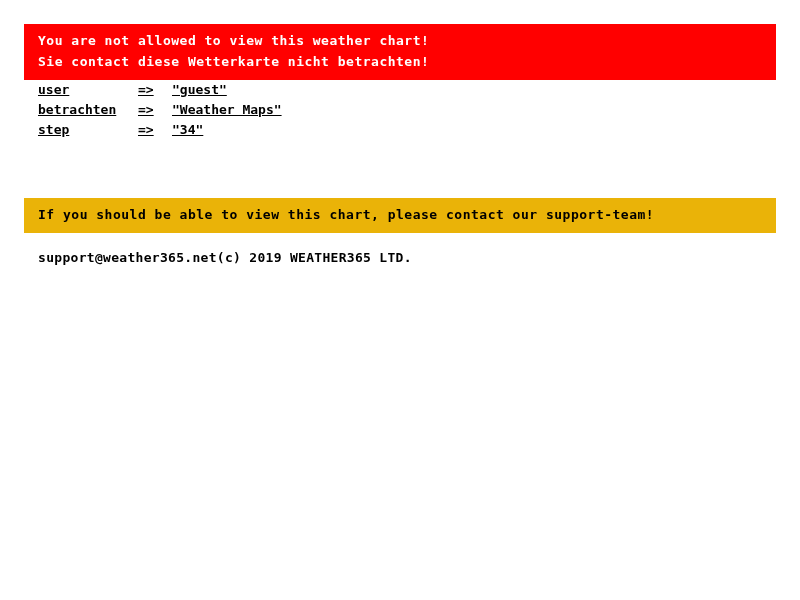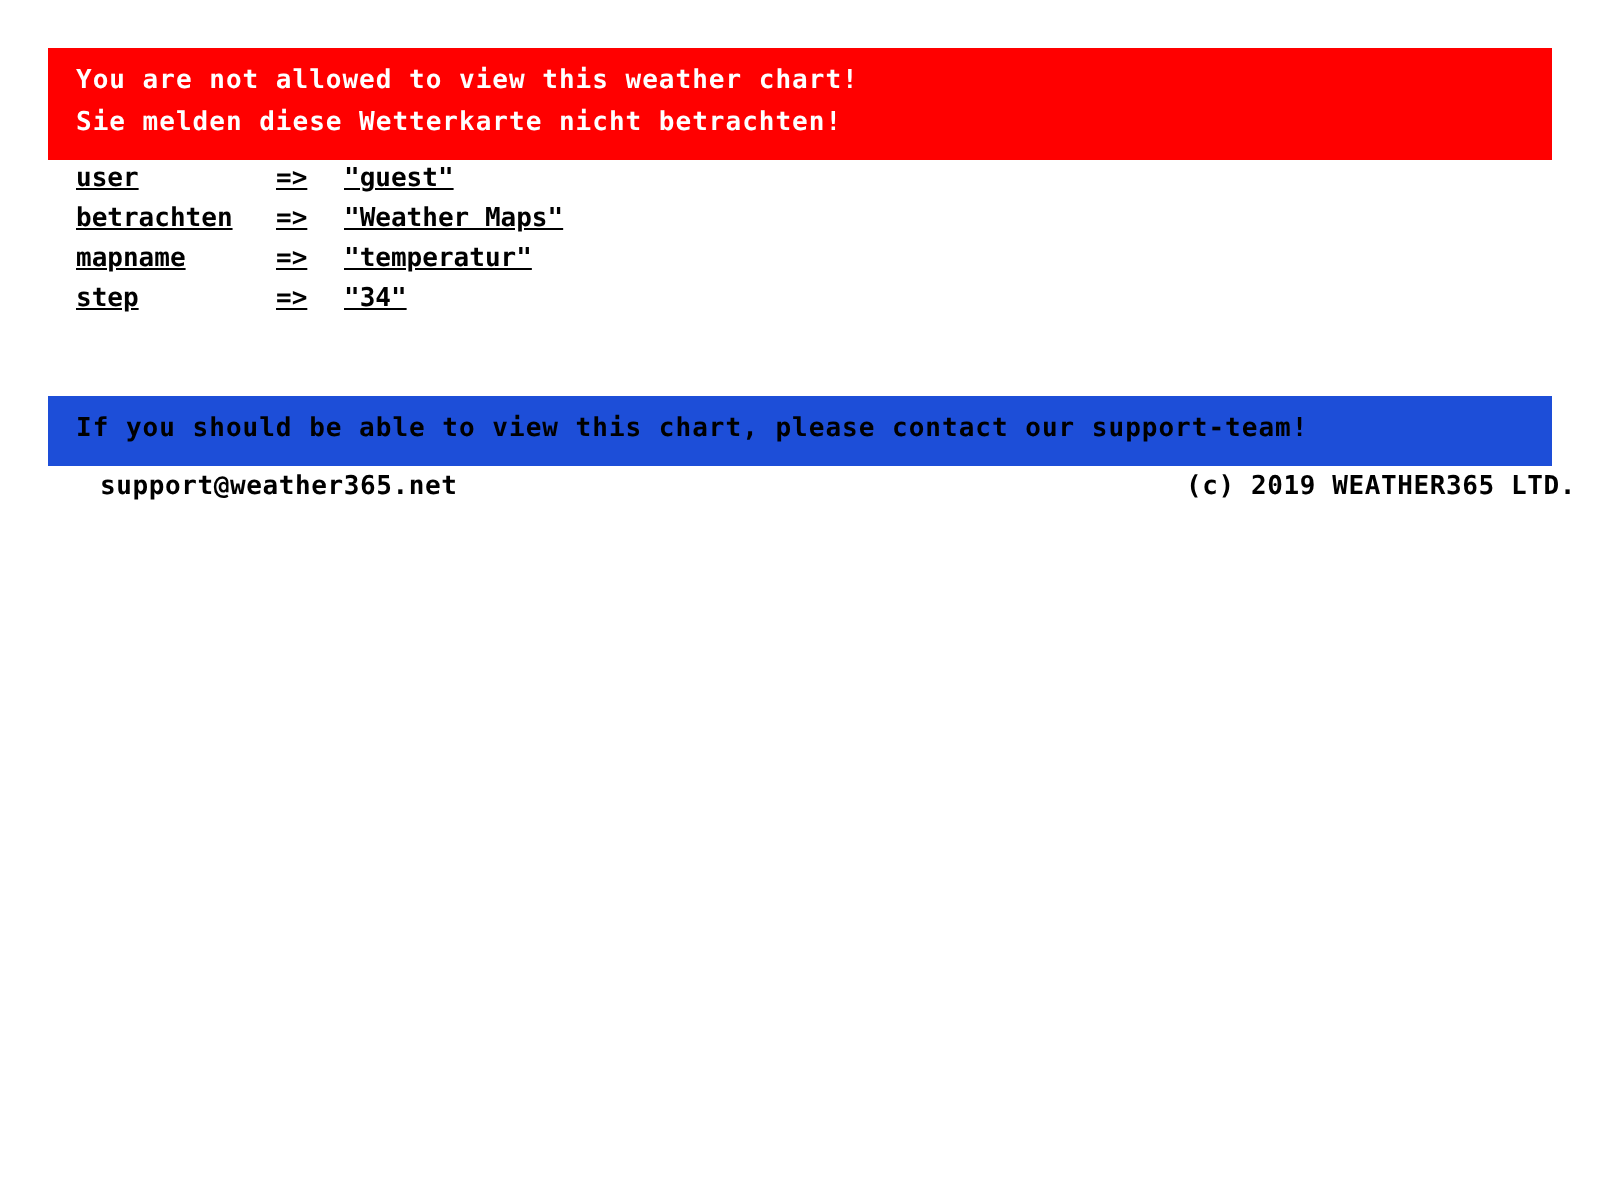--- a/index.html
+++ b/index.html
@@ -31,21 +31,21 @@
     letter-spacing: 0.5px;
     line-height: 21px;
   }
   .banner-error {
     top: 24px;
     background: #ff0000;
     color: #ffffff;
   }
   .banner-info {
     top: 198px;
-    background: #1d4ed8;
+    background: #eab308;
     color: #000000;
   }
   .banner .line {
     white-space: pre;
   }
   .params {
     position: absolute;
     left: 38px;
     top: 80px;
     font-weight: bold;
@@ -61,58 +61,52 @@
     font-weight: bold;
     vertical-align: top;
     line-height: 20px;
   }
   .col-key { width: 100px; }
   .col-arrow { width: 34px; }
   .col-val { }
 
   .footer {
     position: absolute;
-    top: 236px;
+    top: 250px;
     left: 38px;
     width: 738px;
     display: flex;
-    justify-content: space-between;
+    justify-content: flex-start;
     font-weight: bold;
     letter-spacing: 0.3px;
-    margin-left: 12px;
   }
   .footer span { white-space: pre; }
 </style>
 </head>
 <body>
 
 <div class="page">
 
   <div class="banner banner-error">
     <div class="line">You are not allowed to view this weather chart!</div>
-    <div class="line">Sie melden diese Wetterkarte nicht betrachten!</div>
+    <div class="line">Sie contact diese Wetterkarte nicht betrachten!</div>
   </div>
 
   <div class="params">
     <table>
       <tbody>
         <tr>
           <td class="col-key">user</td>
           <td class="col-arrow">=&gt;</td>
           <td class="col-val">"guest"</td>
         </tr>
         <tr>
           <td class="col-key">betrachten</td>
           <td class="col-arrow">=&gt;</td>
           <td class="col-val">"Weather Maps"</td>
-        </tr>
-        <tr>
-          <td class="col-key">mapname</td>
-          <td class="col-arrow">=&gt;</td>
-          <td class="col-val">"temperatur"</td>
         </tr>
         <tr>
           <td class="col-key">step</td>
           <td class="col-arrow">=&gt;</td>
           <td class="col-val">"34"</td>
         </tr>
       </tbody>
     </table>
   </div>
 

